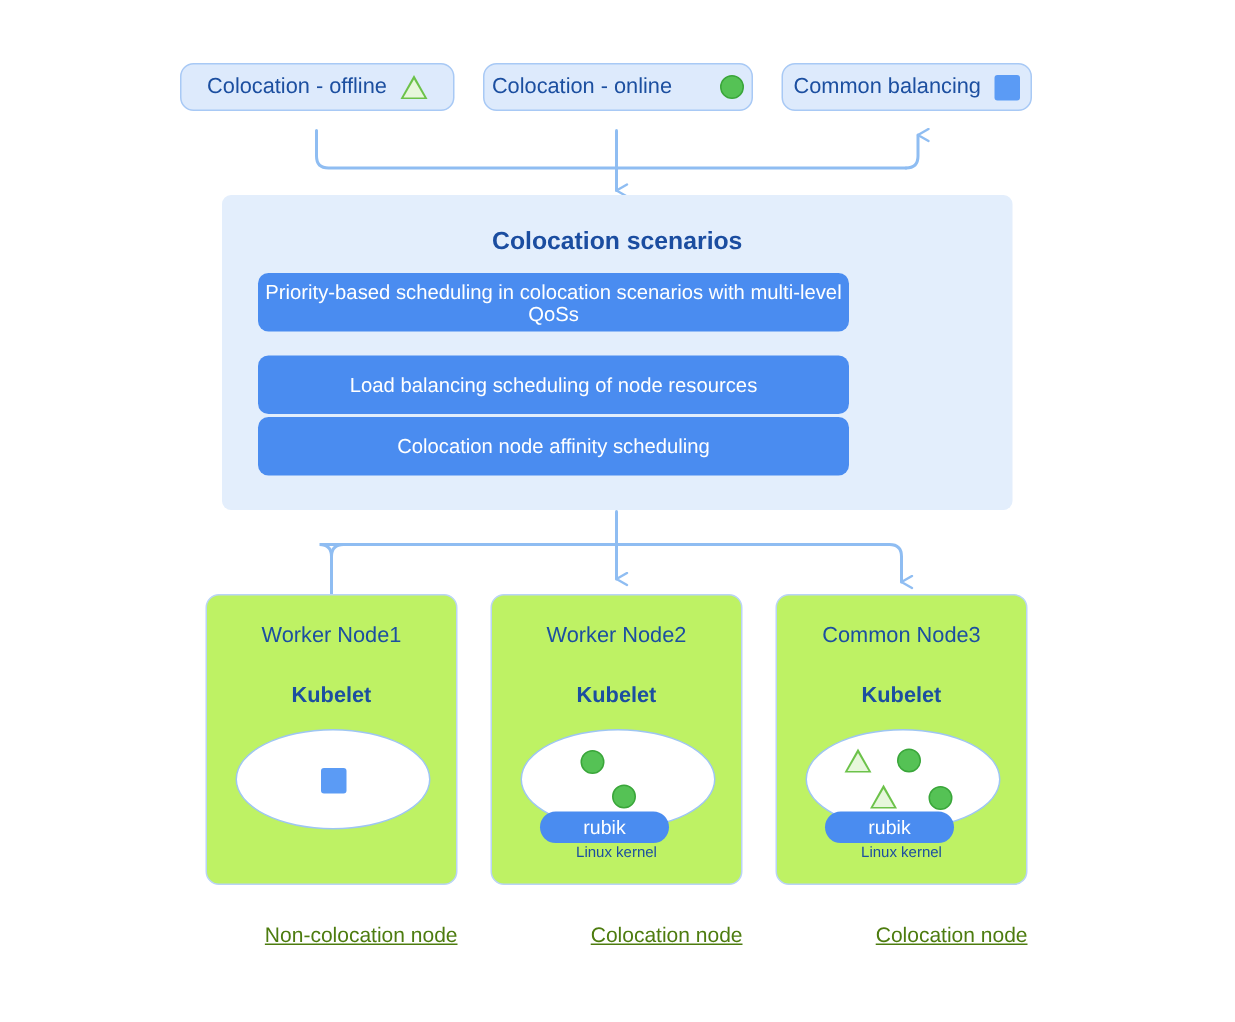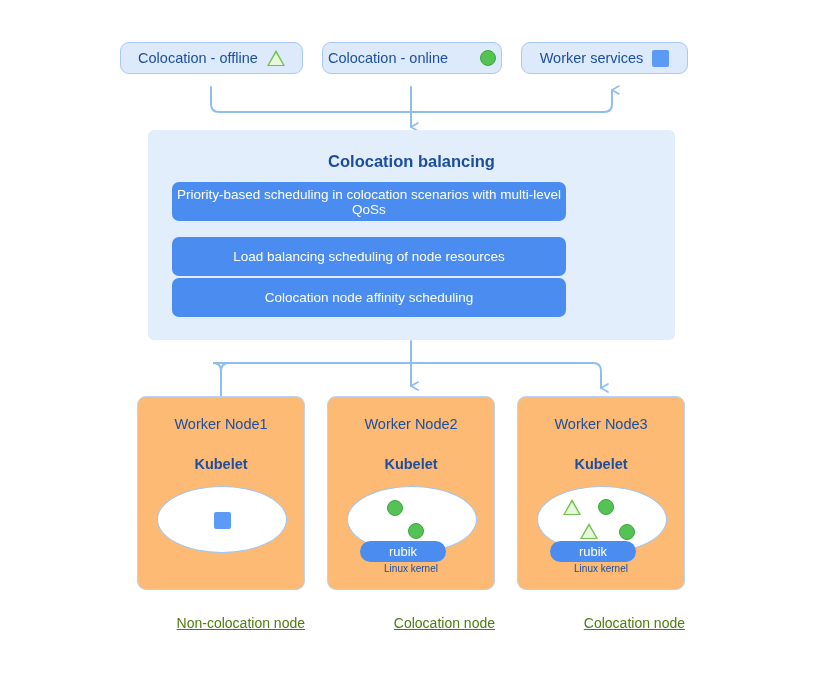--- a/index.html
+++ b/index.html
@@ -120,21 +120,21 @@
   #sched-bar-0 { top: 52px; }
   #sched-bar-1 { top: 107px; text-align: right; }
   #sched-bar-2 { top: 148px; }
 
   
   .node-box {
     position: absolute;
     top: 396px;
     width: 168px;
     height: 194px;
-    background: #fdba74;
+    background: #bef264;
     border: 1px solid #b9d4f6;
     border-radius: 9px;
     box-sizing: border-box;
     padding-left: 16px;
   }
   #node-0 { left: 137px; }
   #node-1 { left: 327px; }
   #node-2 { left: 517px; }
 
   .node-title {
@@ -242,26 +242,26 @@
     <span>Colocation - offline</span>
     <span class="glyph-triangle"></span>
   </div>
 
   <div class="src-box" id="src-online">
     <span>Colocation - online</span>
     <span class="glyph-circle"></span>
   </div>
 
   <div class="src-box" id="src-common">
-    <span>Worker services</span>
+    <span>Common balancing</span>
     <span class="glyph-square"></span>
   </div>
 
   <div id="scheduler-panel">
-    <div id="scheduler-title">Colocation balancing</div>
+    <div id="scheduler-title">Colocation scenarios</div>
     <div class="sched-bar" id="sched-bar-0">Priority-based scheduling in colocation scenarios with multi-level QoSs</div>
     <div class="sched-bar" id="sched-bar-1">Load balancing scheduling of node resources</div>
     <div class="sched-bar" id="sched-bar-2">Colocation node affinity scheduling</div>
   </div>
 
   <div class="node-box" id="node-0">
     <div class="node-title">Worker  Node1</div>
     <div class="node-kubelet">Kubelet</div>
     <div class="node-ellipse"></div>
     <div class="pod-layer">
@@ -275,21 +275,21 @@
     <div class="node-ellipse"></div>
     <div class="pod-layer">
         <span class="pod glyph-circle" style="left: 59px; top: 103px;"></span>
         <span class="pod glyph-circle" style="left: 80px; top: 126px;"></span>
       </div>
     <div class="node-rubik">rubik</div>
     <div class="node-kernel">Linux kernel</div>
   </div>
 
   <div class="node-box" id="node-2">
-    <div class="node-title">Worker  Node3</div>
+    <div class="node-title">Common  Node3</div>
     <div class="node-kubelet">Kubelet</div>
     <div class="node-ellipse"></div>
     <div class="pod-layer">
         <span class="pod glyph-triangle" style="left: 45px; top: 102px;"></span>
         <span class="pod glyph-circle" style="left: 80px; top: 102px;"></span>
         <span class="pod glyph-triangle" style="left: 62px; top: 126px;"></span>
         <span class="pod glyph-circle" style="left: 101px; top: 127px;"></span>
       </div>
     <div class="node-rubik">rubik</div>
     <div class="node-kernel">Linux kernel</div>

